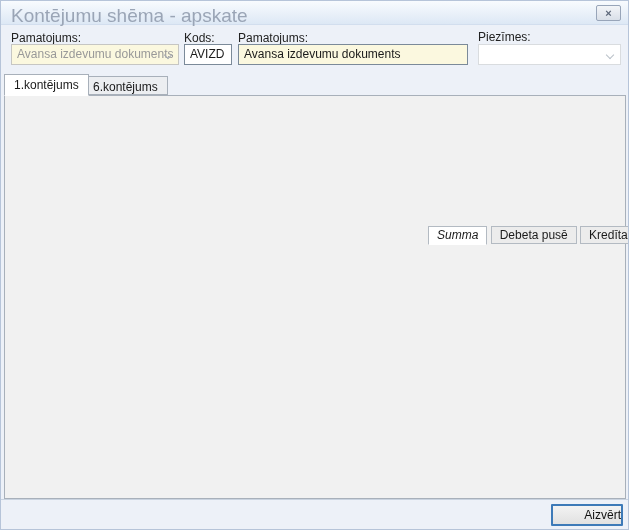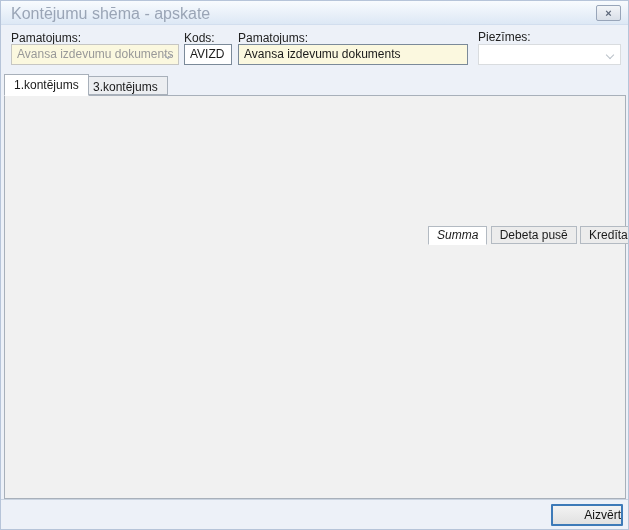--- a/index.html
+++ b/index.html
@@ -2,21 +2,21 @@
 <html><head>
 <meta charset="utf-8">
 <style>
   * { margin:0; padding:0; box-sizing:border-box; }
   body { width:629px; height:530px; font-family:"Liberation Sans", sans-serif; font-size:12px; color:#1a1a1a; }
   #dialog { position:relative; width:629px; height:530px; background:#edf1f8; border:1px solid #b6c4d9; overflow:hidden; }
 
   
   .titlebar { position:absolute; left:0; top:0; width:100%; height:24px;
     background:linear-gradient(#f8fbfe,#dde8f5); border-bottom:1px solid #d2deee; }
-  .title-text { position:absolute; left:10px; top:4px; font-size:16px; color:#9aa5b6; }
+  .title-text { position:absolute; left:10px; top:4px; font-size:19px; color:#9aa5b6; }
   .close-btn { position:absolute; right:7px; top:4px; width:25px; height:16px;
     background:linear-gradient(#f3f5f8,#d9dfe8); border:1px solid #98a5b9; border-radius:2px;
     text-align:center; line-height:14px; font-size:11px; font-weight:bold; color:#5c6779; cursor:default; }
 
   .field-label { position:absolute; color:#222; white-space:nowrap; }
 
   .combo, .textbox { position:absolute; height:21px; background:#fff; line-height:19px;
     padding:0 18px 0 5px; white-space:nowrap; overflow:hidden; }
   .textbox { padding-right:5px; }
   .combo { border:1px solid #8794a3; }
@@ -94,21 +94,21 @@
   <span class="field-label" style="left:237px; top:30px;">Pamatojums:</span>
   <div class="textbox" style="left:237px; top:43px; width:230px; border:1px solid #7b8a99; background:#fbf8df;">Avansa izdevumu dokuments</div>
 
   <span class="field-label" style="left:477px; top:29px;">Piezīmes:</span>
   <div class="combo disabled" style="left:477px; top:43px; width:143px;">
     <span></span>
     <span class="chev"></span>
   </div>
 
   <div class="tab active" style="left:3px; top:73px;">1.kontējums</div>
-  <div class="tab" style="left:82px; top:75px; height:19px;">3.kontējums</div>
+  <div class="tab" style="left:82px; top:75px; height:19px;">6.kontējums</div>
 
   <div class="tabpage"></div>
 
   <div class="groupbox">
     <span class="groupbox-legend">Rindas tips</span>
   </div>
   <div class="combo" style="left:18px; top:112px; width:147px;">
     <span>Dokumenta rinda</span>
     <span class="chev"></span>
   </div>

